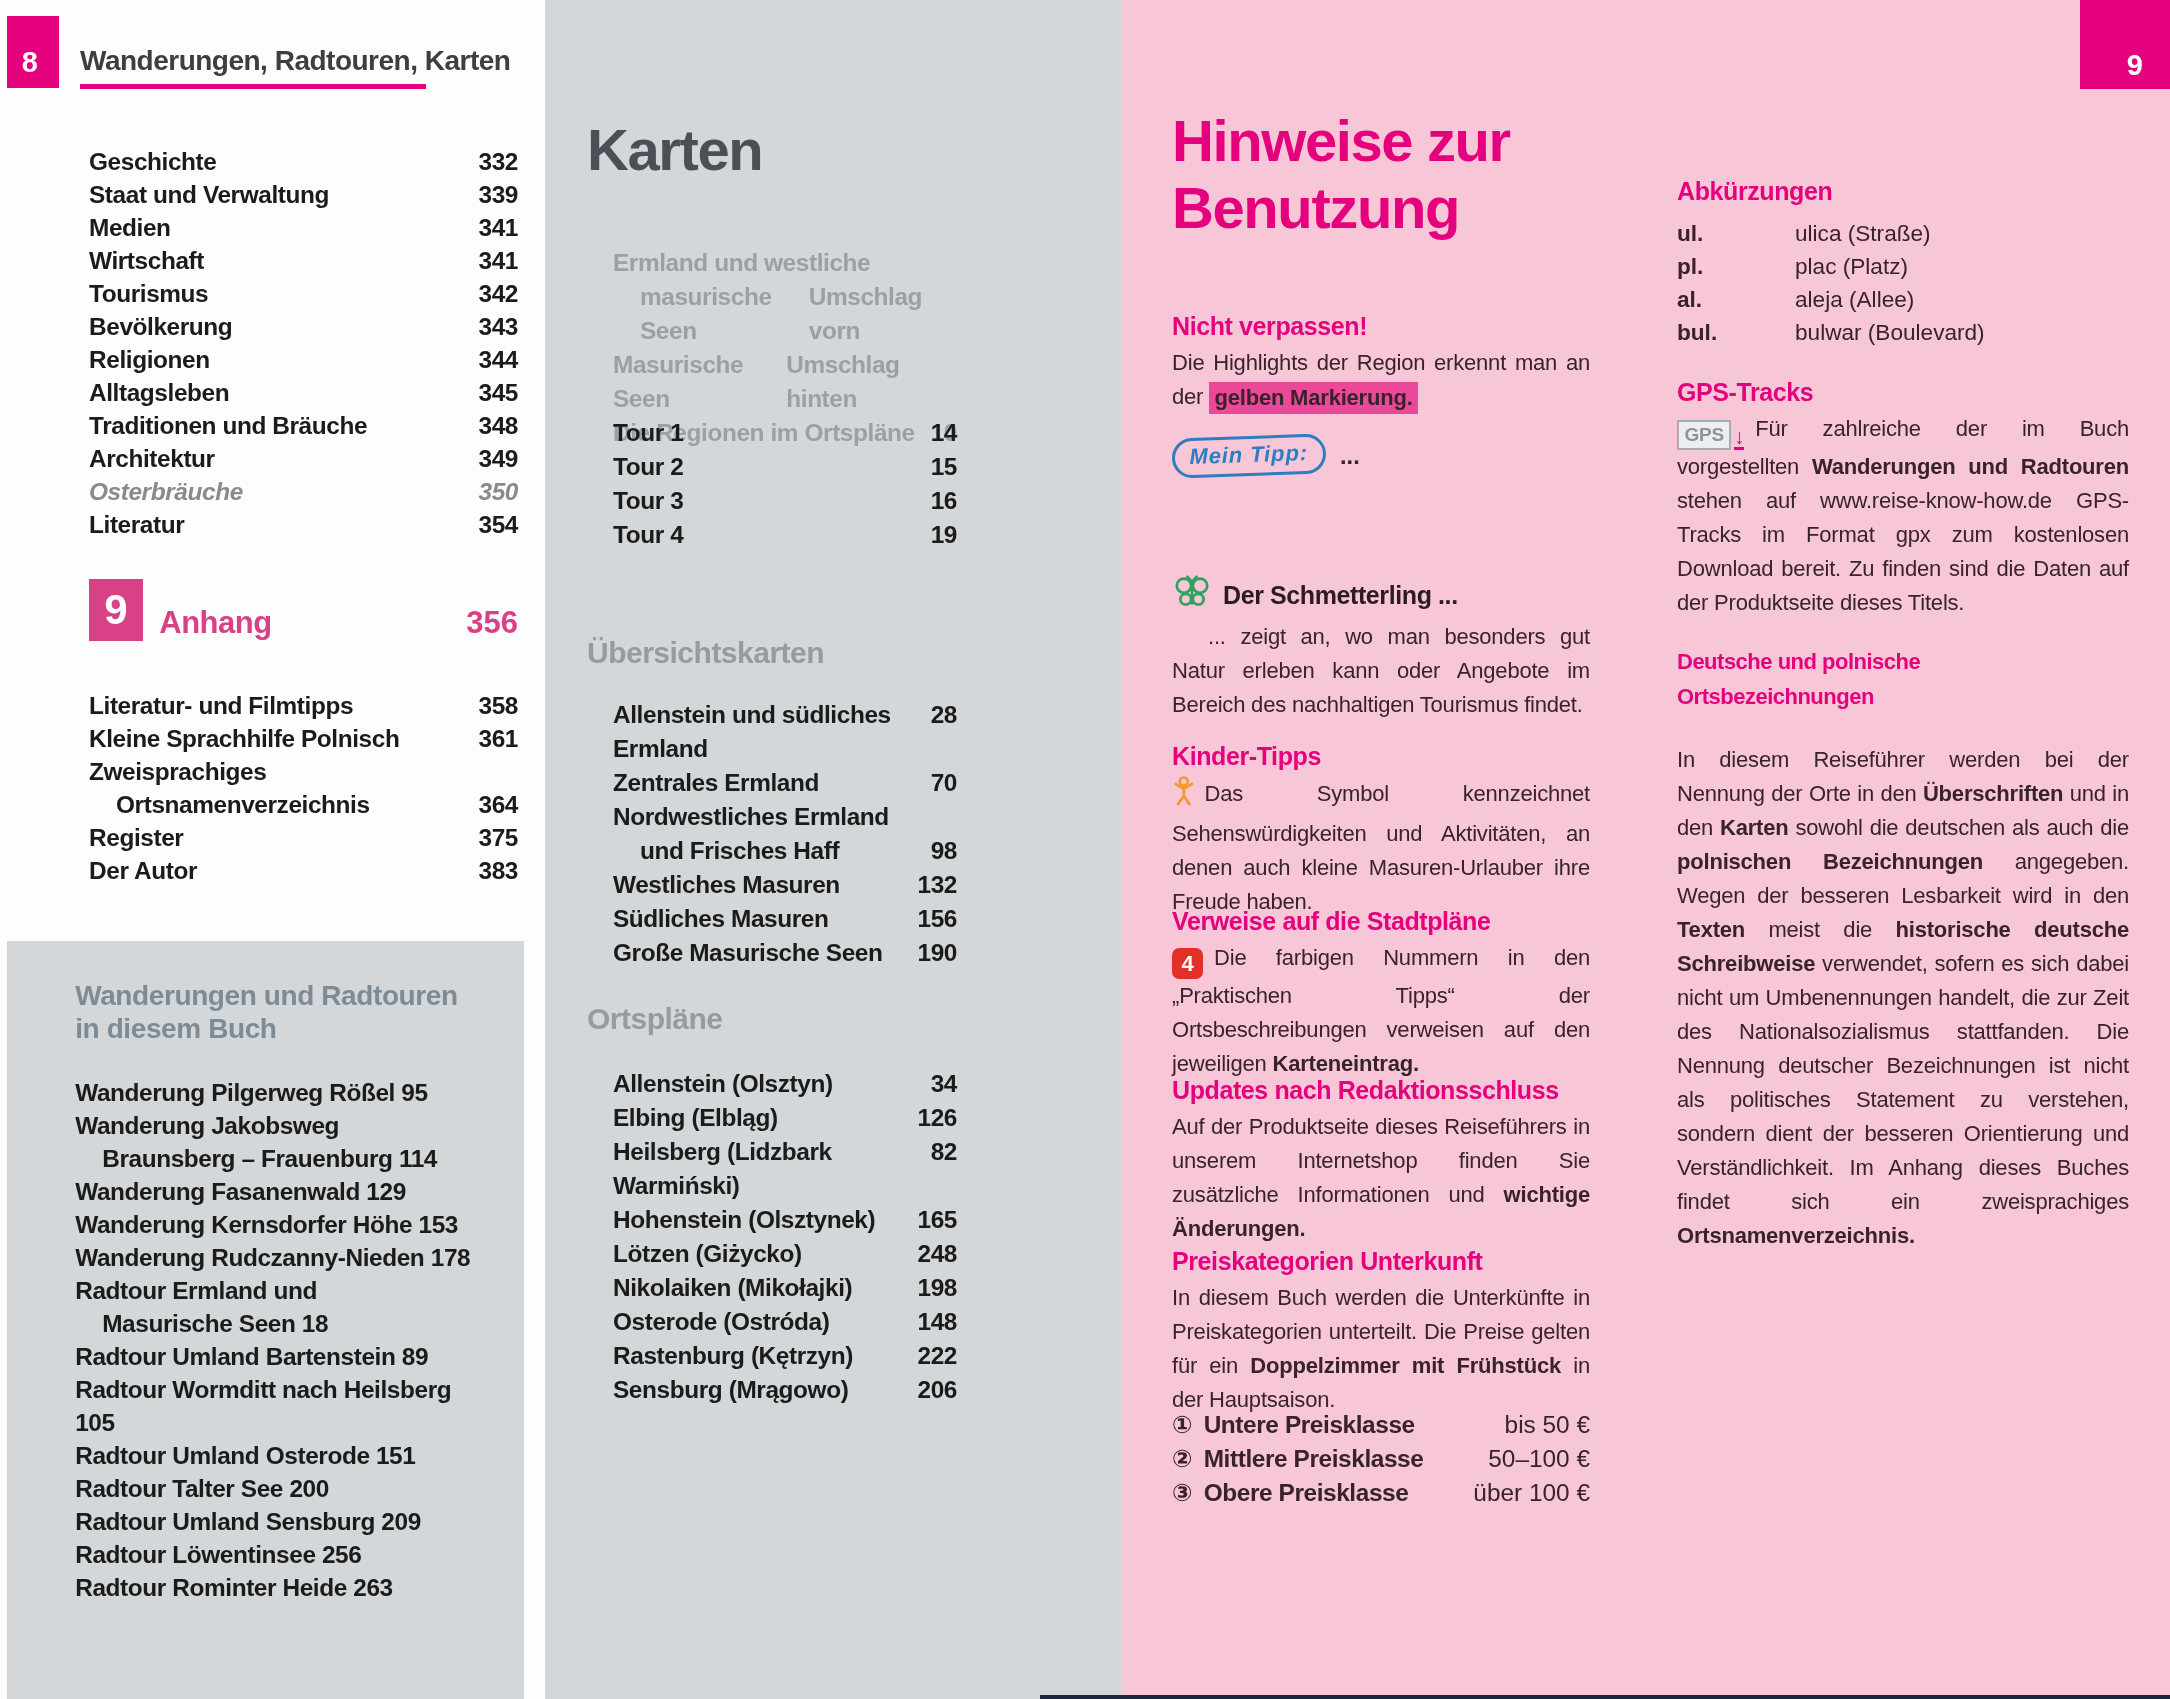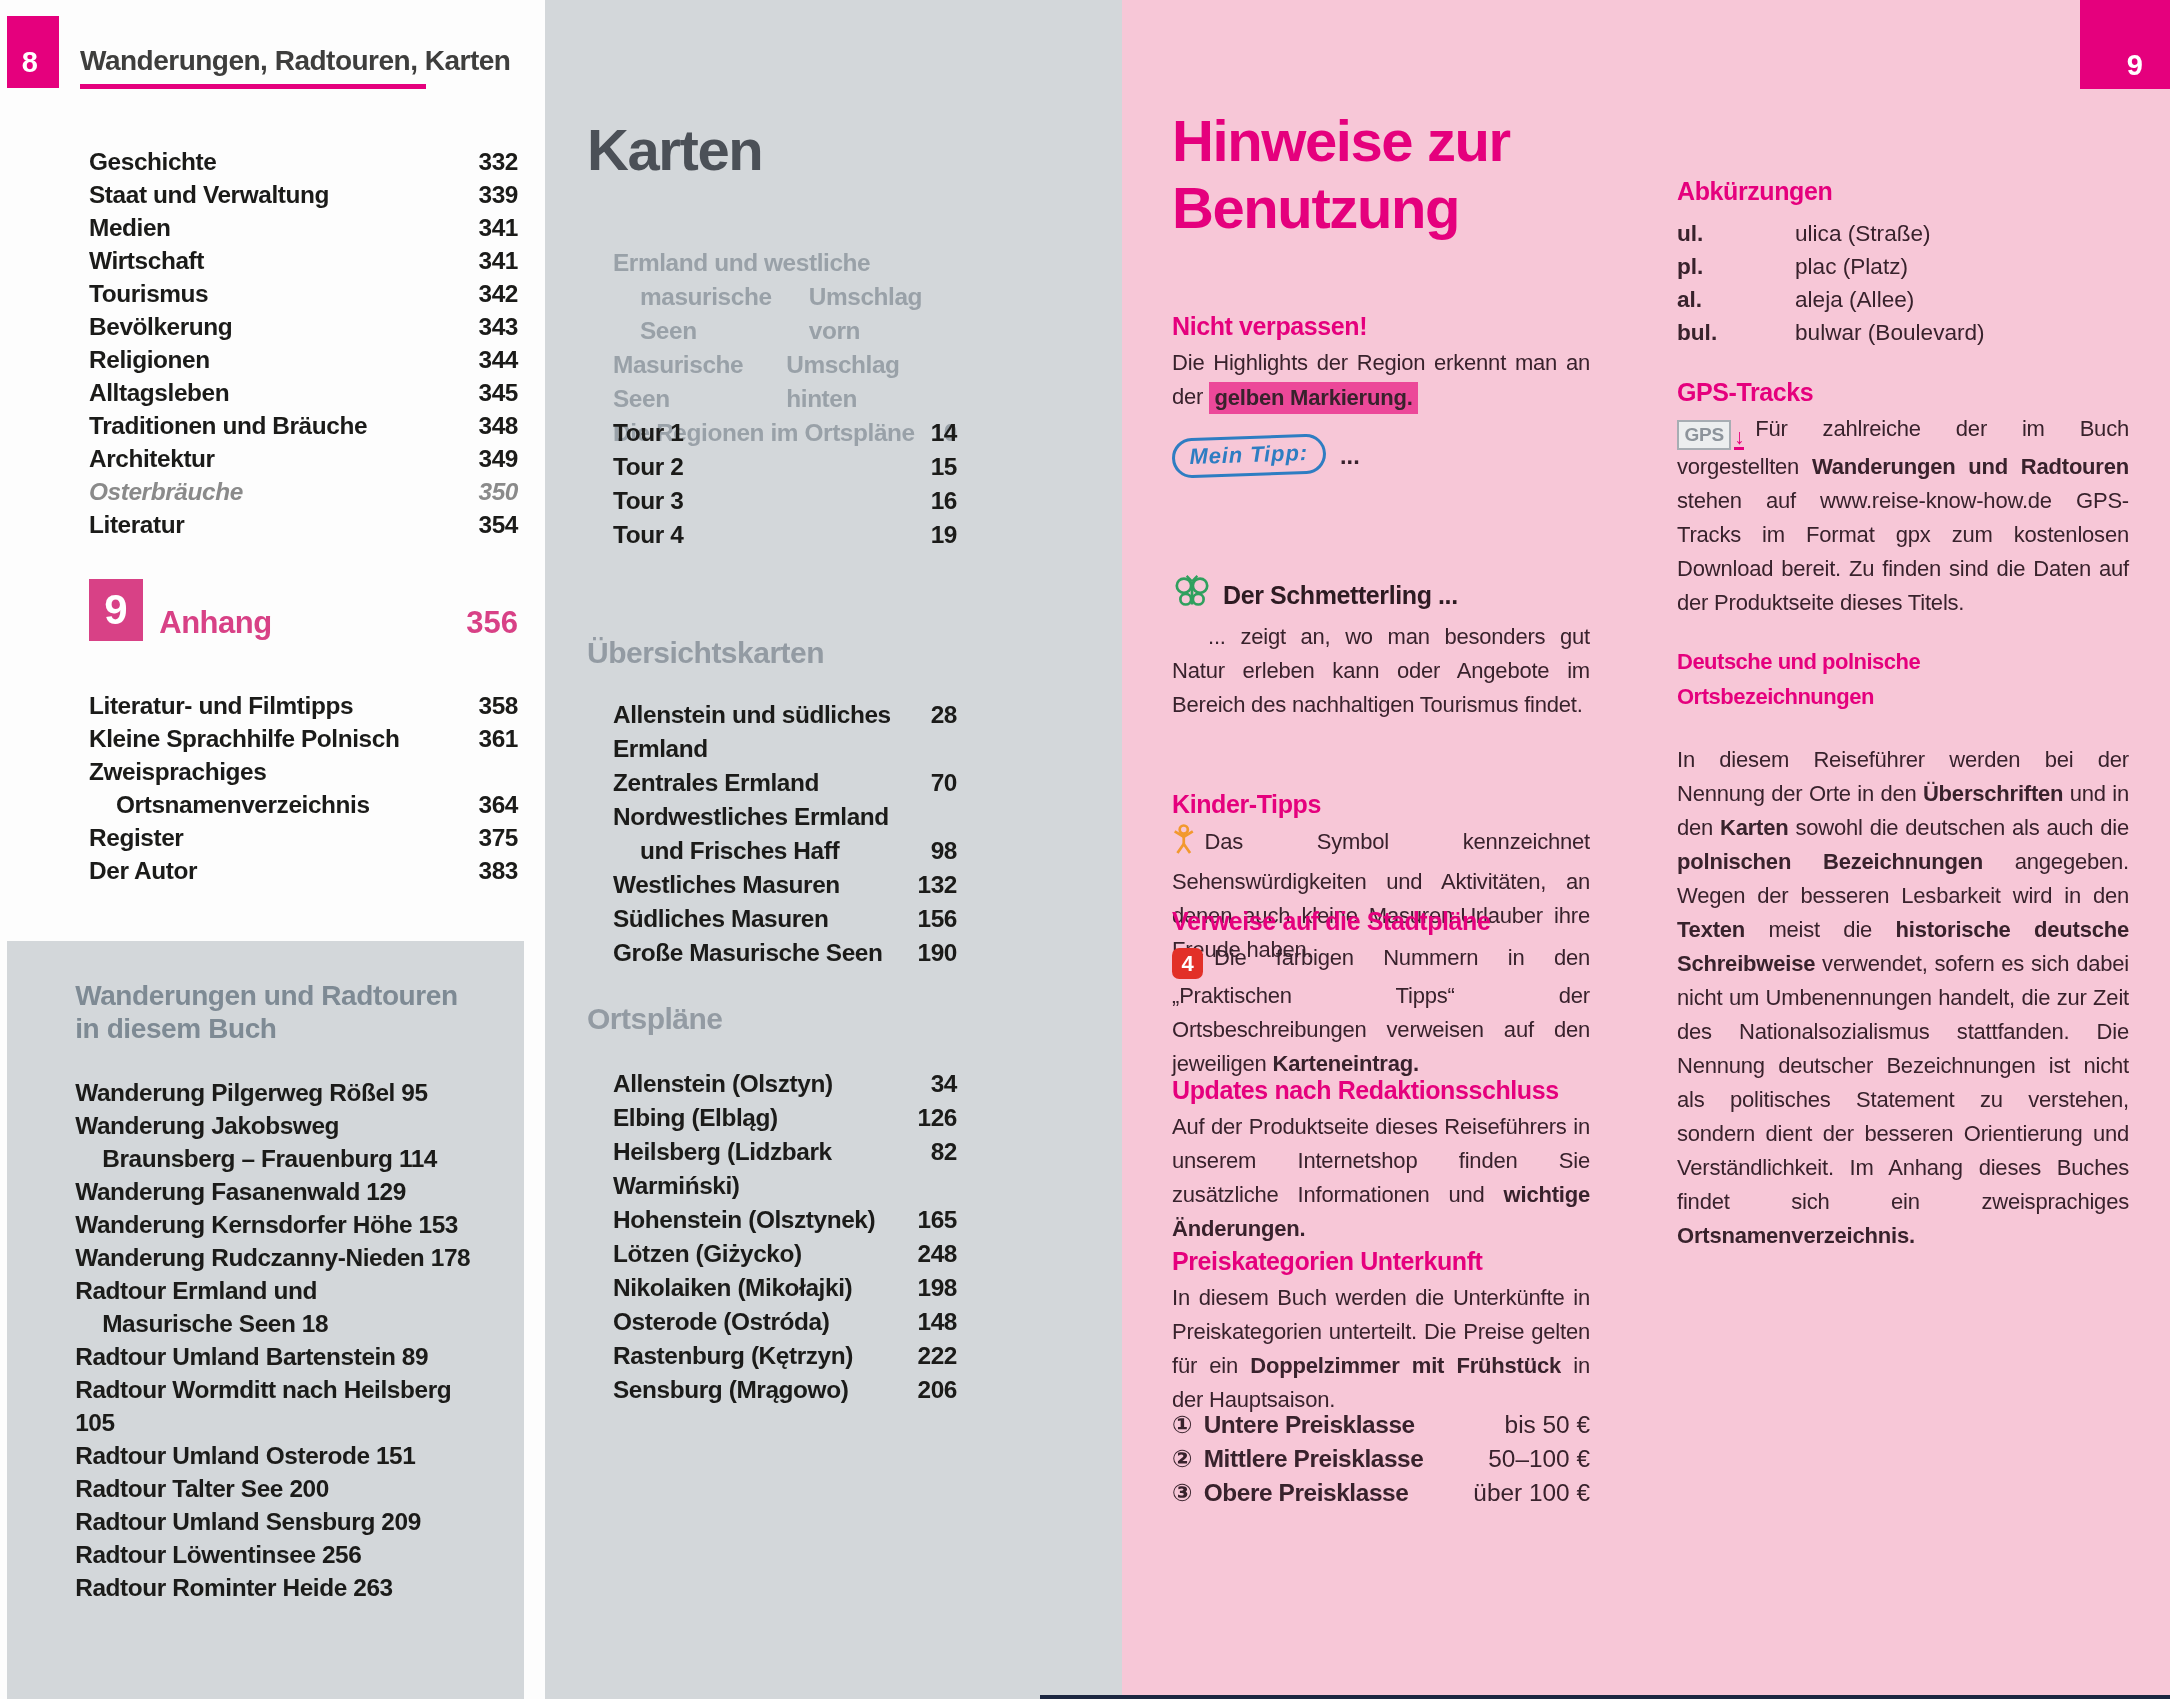--- a/index.html
+++ b/index.html
@@ -48,21 +48,21 @@
   
   .page-right{position:absolute;left:1122px;top:0;width:1048px;height:100%;background:#f7c7d7;}
   .badge-right{position:absolute;right:0;top:0;width:90px;height:89px;background:#e5007d;color:#fff;
                font-weight:bold;font-size:29px;display:flex;align-items:flex-end;justify-content:flex-end;
                padding:0 27px 7.2px 0;box-sizing:border-box;}
   .colA{position:absolute;left:50px;top:0;width:418px;}
   .colB{position:absolute;left:555px;top:0;width:452px;}
   .hz-title{position:absolute;left:0;top:107px;margin:0;font-size:58px;line-height:67px;font-weight:bold;
             color:#e5007d;letter-spacing:-1.4px;}
   .sec{position:absolute;left:0;width:100%;}
-  .s1{top:312px;}.s2{top:436px;}.s3{top:575px;}.s4{top:742px;margin-top:48px;}
+  .s1{top:312px;}.s2{top:436px;}.s3{top:575px;}.s4{top:742px;}
   .s5{top:907px;}.s6{top:1076px;}.s7{top:1247px;}.s8{top:1408px;}
   .b1{top:177px;}.b2{top:378px;}.b3{top:644px;}
   .sec h3{margin:0 0 5.4px 0;font-size:25px;font-weight:bold;color:#e5007d;letter-spacing:-0.4px;}
   .sec h3.black-h{color:#2d1b22;display:flex;align-items:center;gap:11px;}
   .body{margin:0;font-size:22px;line-height:34px;color:#38222c;text-align:justify;letter-spacing:-0.2px;}
   .body b{font-weight:bold;}
   .indent1{text-indent:36px;}
   .hl{background:#ec4899;font-weight:bold;padding:2.7px 5.4px 4.5px;
       box-decoration-break:clone;-webkit-box-decoration-break:clone;}
   .tipp-line{display:flex;align-items:center;gap:14.5px;margin-bottom:11px;}

